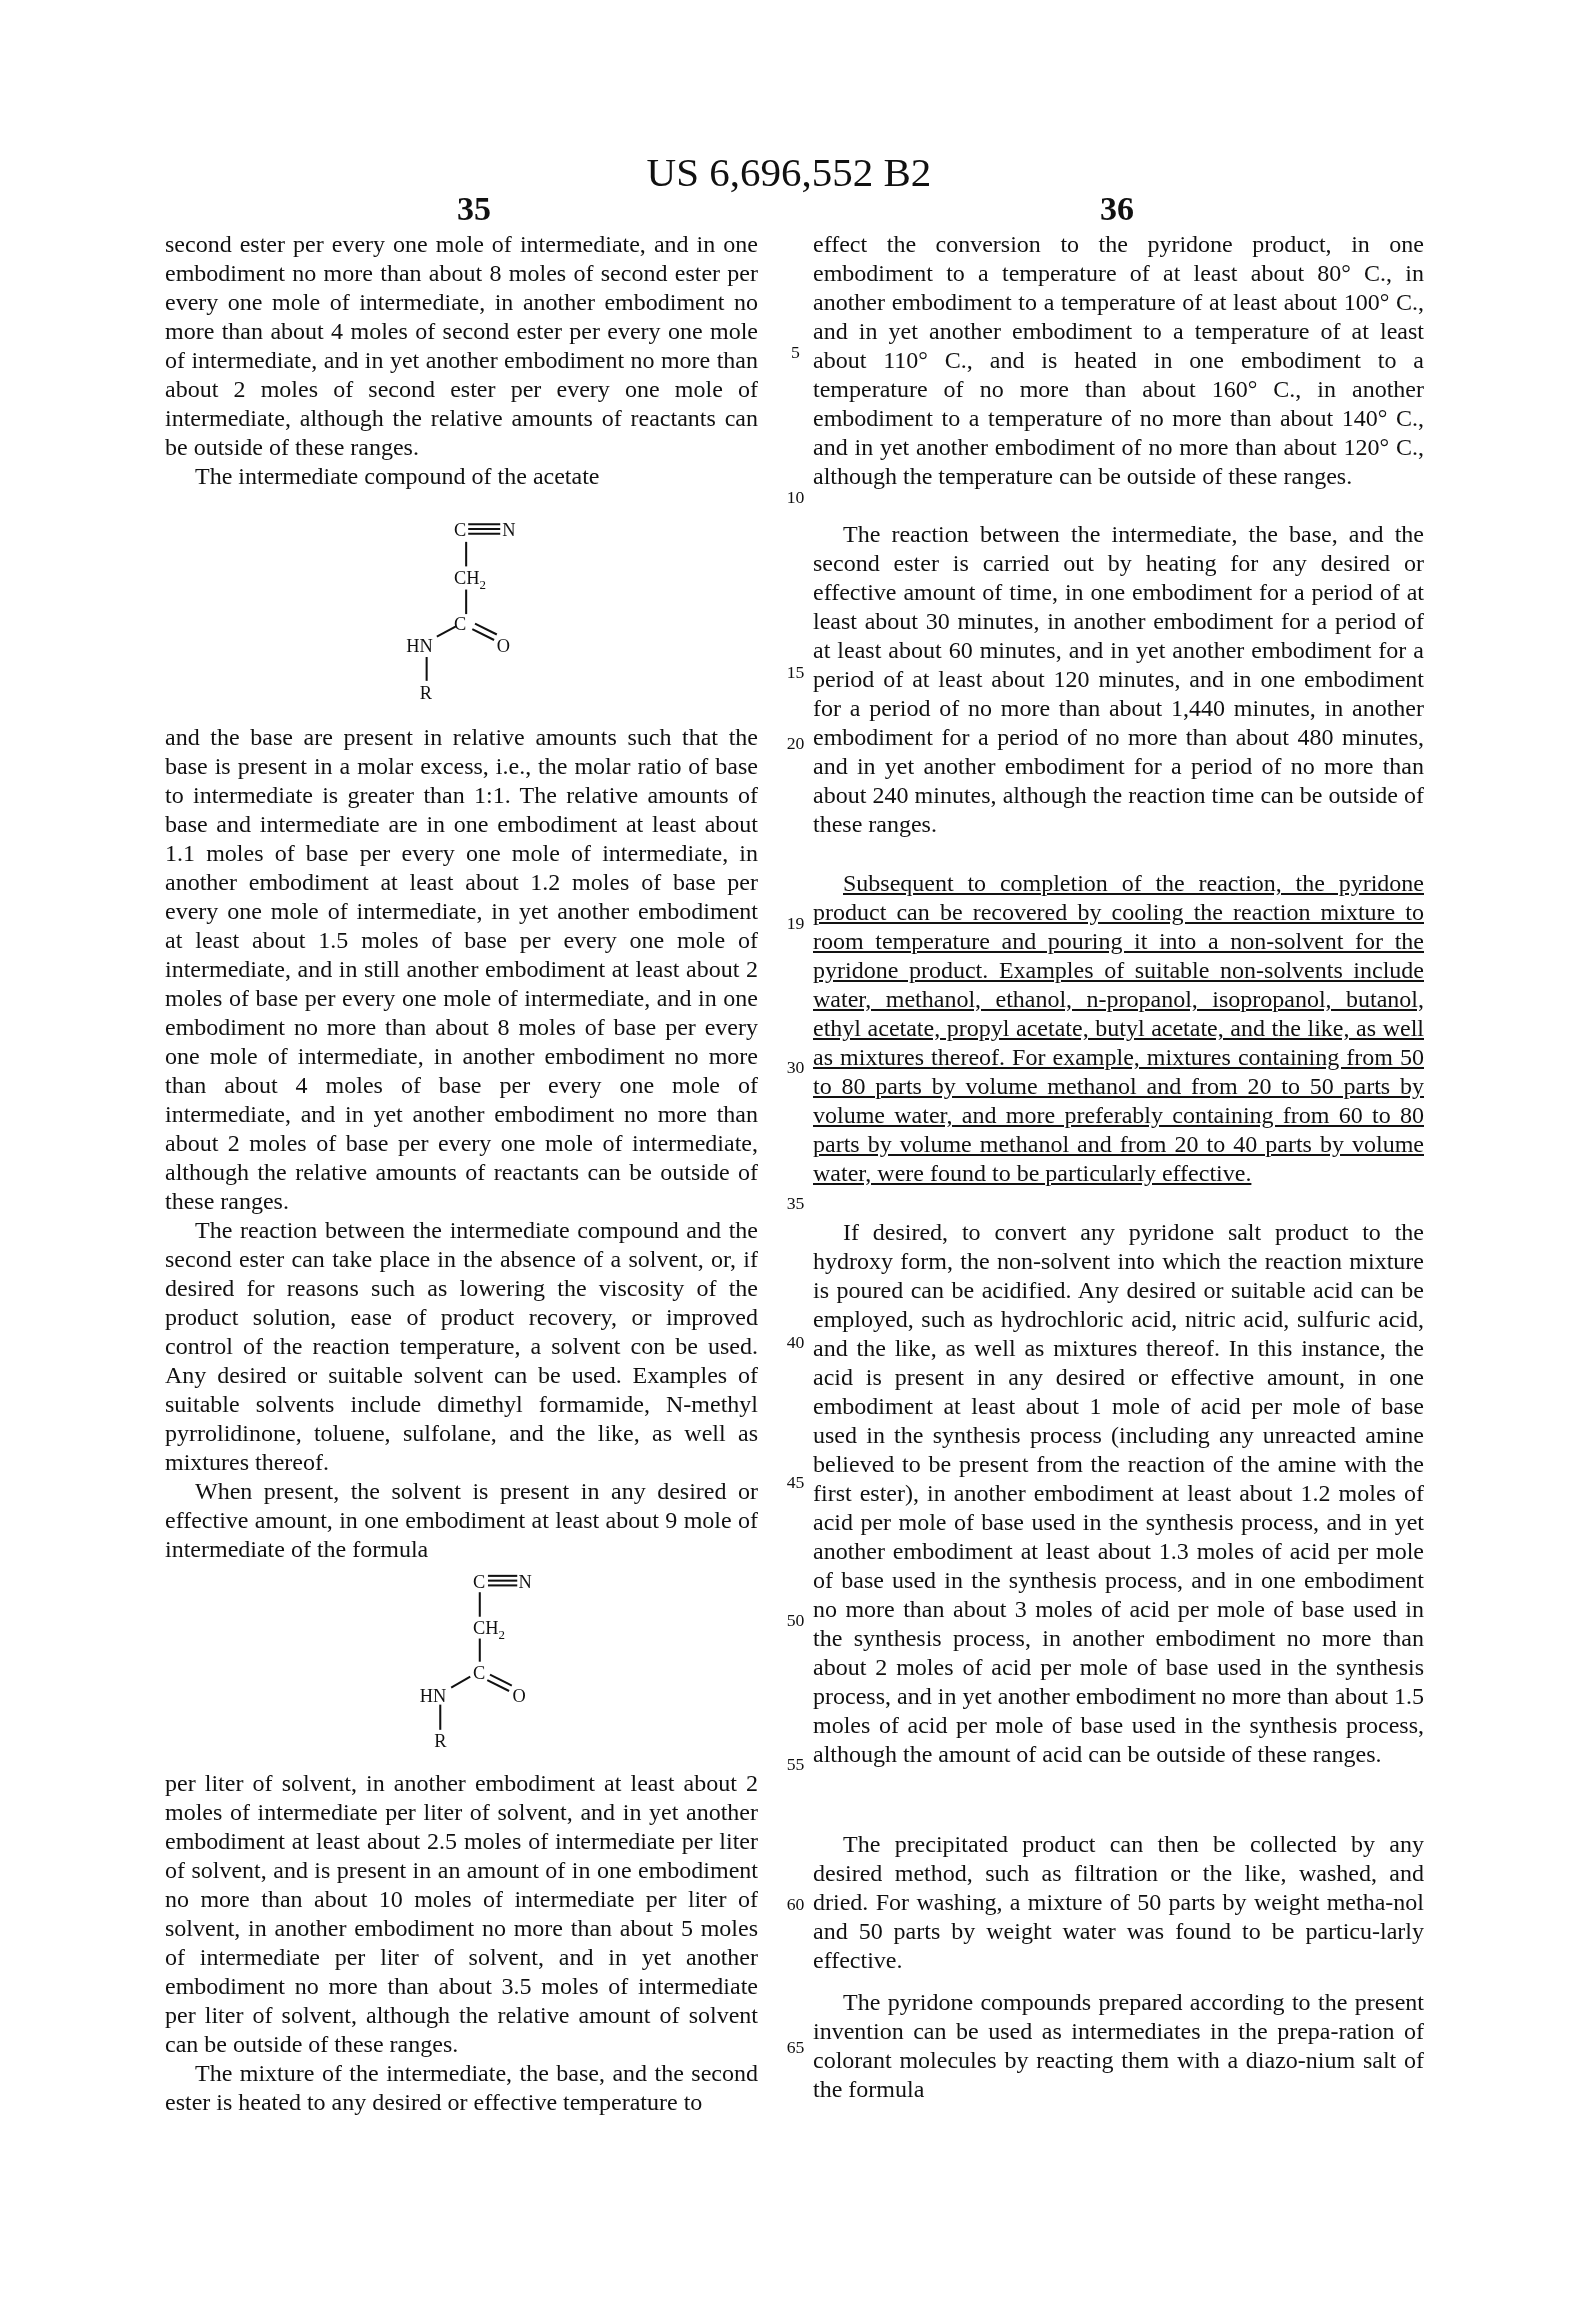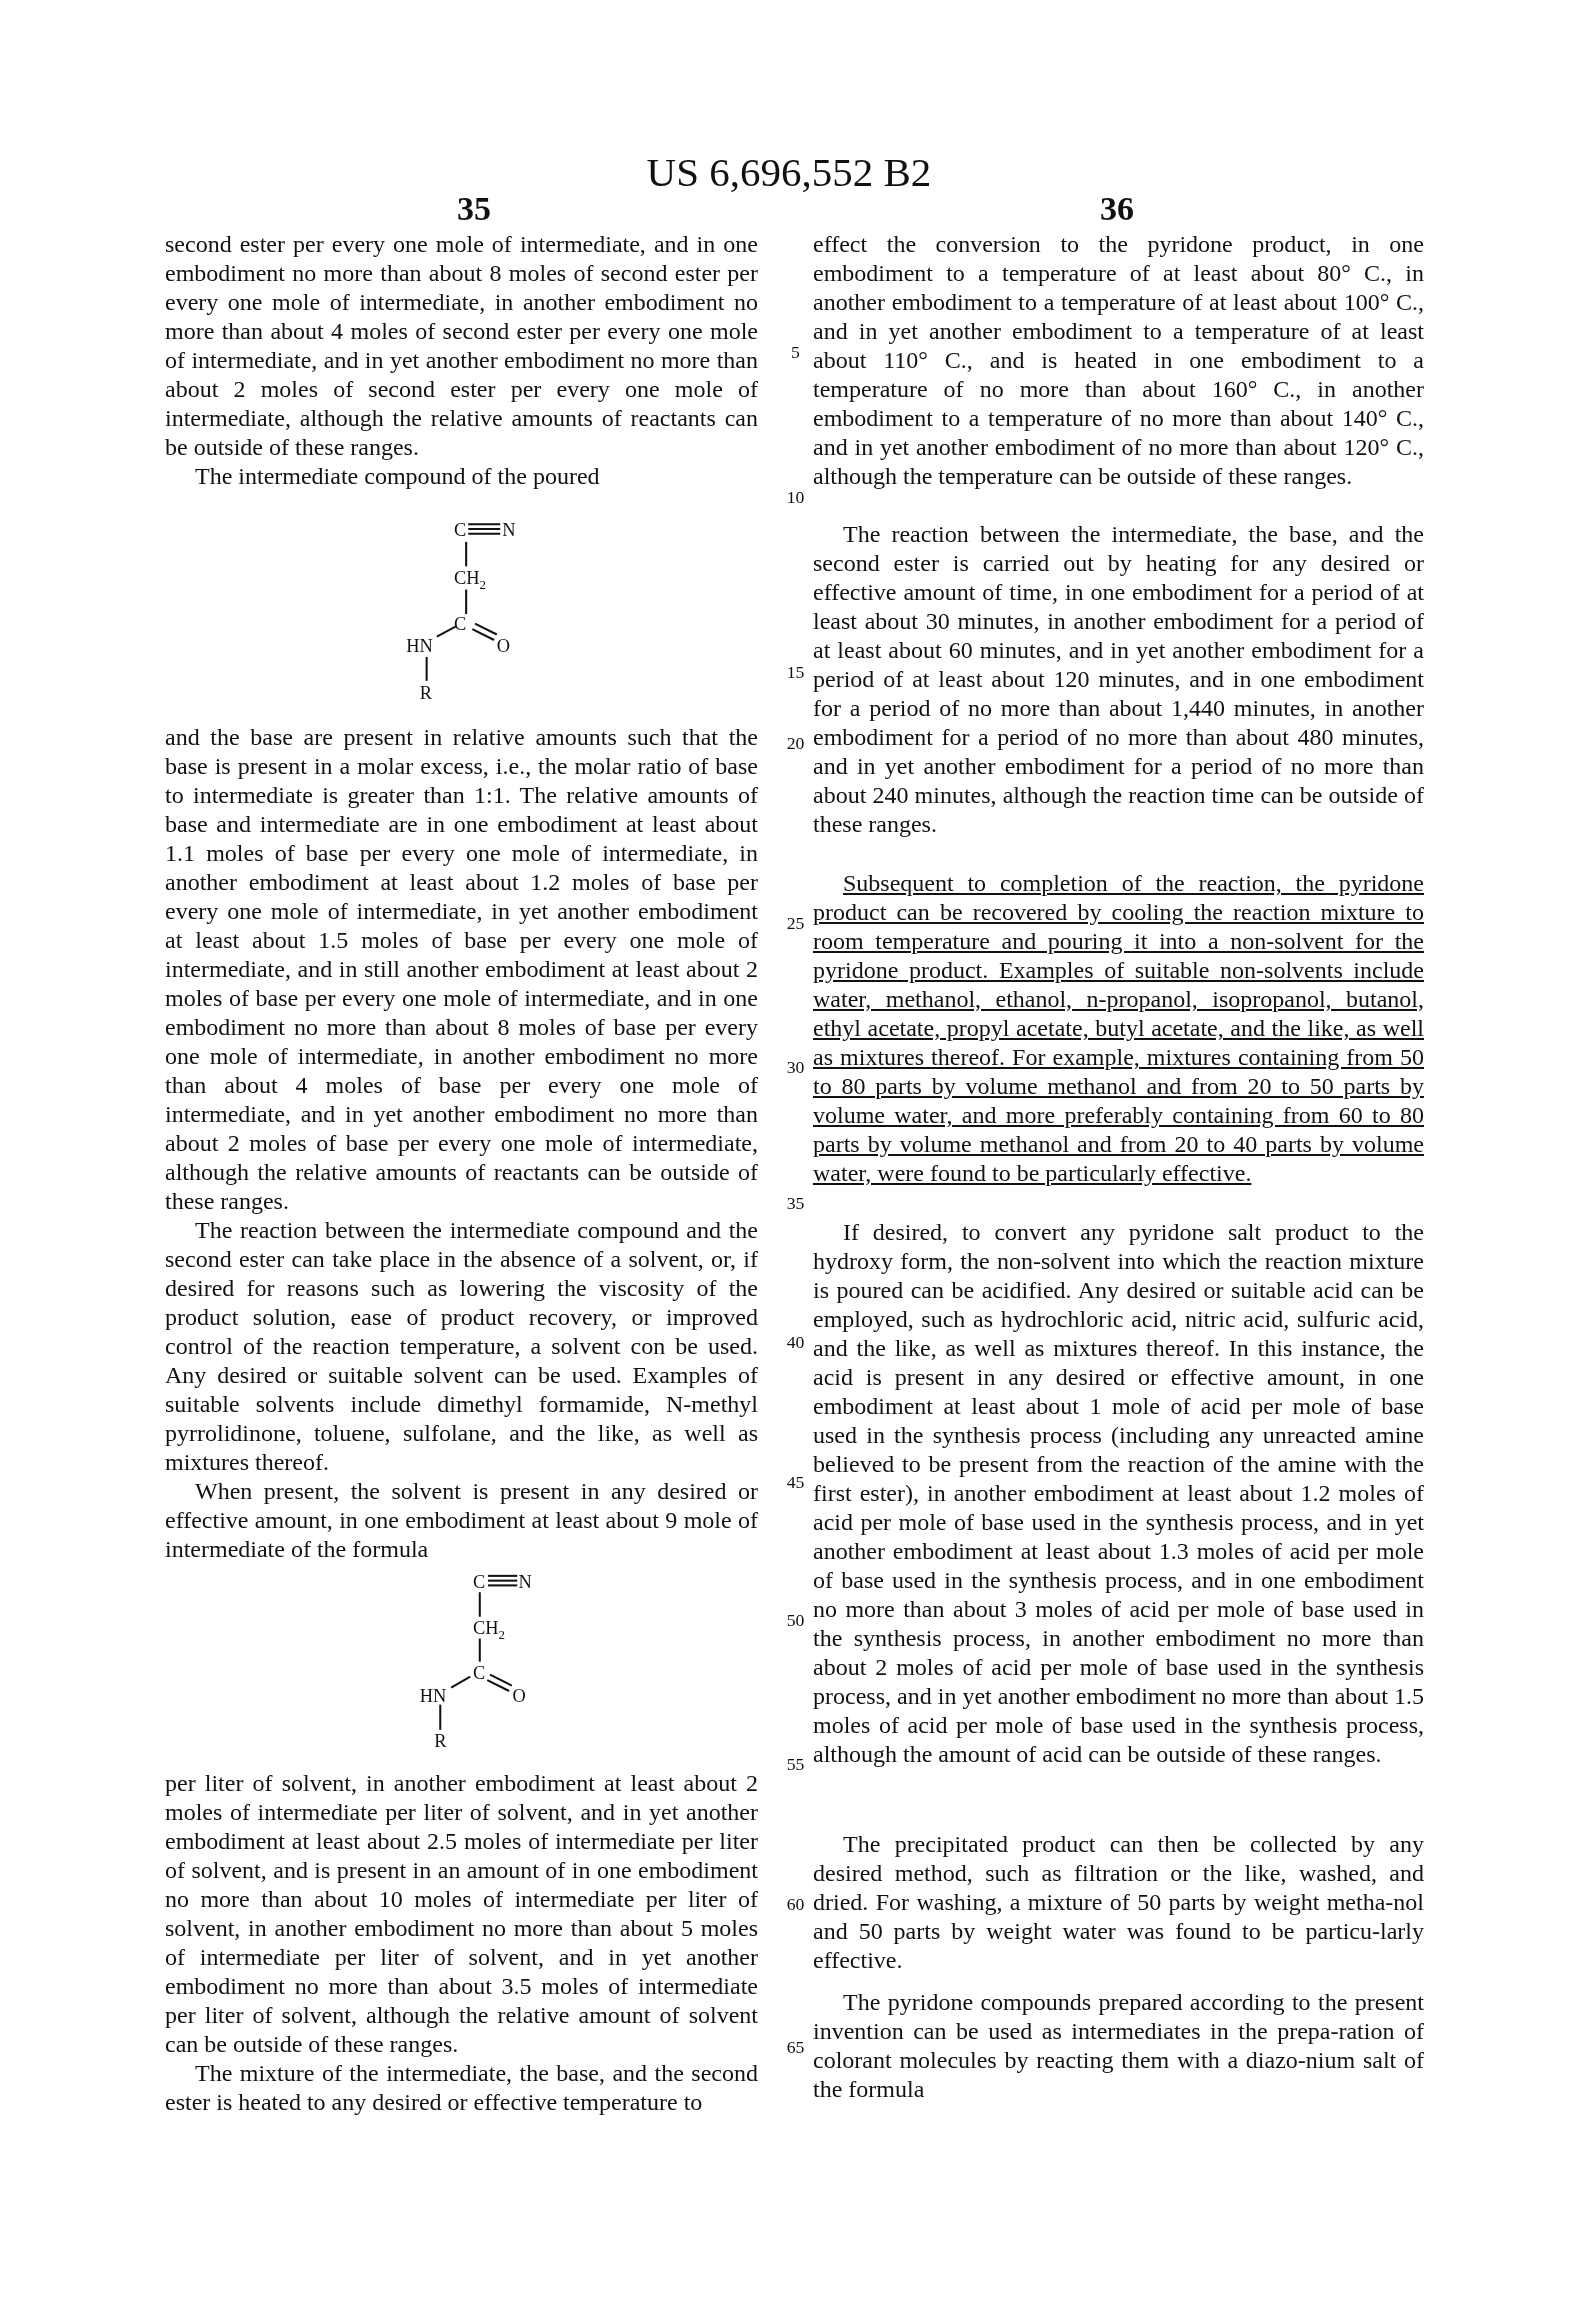--- a/index.html
+++ b/index.html
@@ -21,21 +21,21 @@
 </style>
 </head>
 <body>
 
 <div class="hdr">US 6,696,552 B2</div>
 <div class="colnum" style="left:457px;">35</div>
 <div class="colnum" style="left:1100px;">36</div>
 
 <div class="block left" style="top:230px;">
   <p>second ester per every one mole of intermediate, and in one embodiment no more than about 8 moles of second ester per every one mole of intermediate, in another embodiment no more than about 4 moles of second ester per every one mole of intermediate, and in yet another embodiment no more than about 2 moles of second ester per every one mole of intermediate, although the relative amounts of reactants can be outside of these ranges.</p>
-  <p class="ind">The intermediate compound of the poured</p>
+  <p class="ind">The intermediate compound of the acetate</p>
 </div>
 
 <svg class="struct" style="left:381px; top:490px;" width="218" height="225" viewBox="0 0 320 330">
   <text x="107" y="68">C</text>
   <line x1="128" y1="50" x2="175" y2="50"></line>
     <line x1="128" y1="57" x2="175" y2="57"></line>
     <line x1="128" y1="64" x2="175" y2="64"></line>
   <text x="178" y="68">N</text>
   <line x1="125" y1="76" x2="125" y2="112"></line>
   <text x="107" y="138"><tspan>CH</tspan><tspan dy="7" font-size="19">2</tspan></text>
@@ -77,21 +77,21 @@
 
 <div class="block left" style="top:1769px;">
   <p>per liter of solvent, in another embodiment at least about 2 moles of intermediate per liter of solvent, and in yet another embodiment at least about 2.5 moles of intermediate per liter of solvent, and is present in an amount of in one embodiment no more than about 10 moles of intermediate per liter of solvent, in another embodiment no more than about 5 moles of intermediate per liter of solvent, and in yet another embodiment no more than about 3.5 moles of intermediate per liter of solvent, although the relative amount of solvent can be outside of these ranges.</p>
   <p class="ind">The mixture of the intermediate, the base, and the second ester is heated to any desired or effective temperature to</p>
 </div>
 
 <div class="lineno" style="top:342px;">5</div>
 <div class="lineno" style="top:487px;">10</div>
 <div class="lineno" style="top:662px;">15</div>
 <div class="lineno" style="top:733px;">20</div>
-<div class="lineno" style="top:913px;">25</div>
+<div class="lineno" style="top:913px;">19</div>
 <div class="lineno" style="top:1057px;">30</div>
 <div class="lineno" style="top:1193px;">35</div>
 <div class="lineno" style="top:1332px;">40</div>
 <div class="lineno" style="top:1472px;">45</div>
 <div class="lineno" style="top:1610px;">50</div>
 <div class="lineno" style="top:1754px;">55</div>
 <div class="lineno" style="top:1894px;">60</div>
 <div class="lineno" style="top:2037px;">65</div>
 
 <div class="block right" style="top:230px;">

